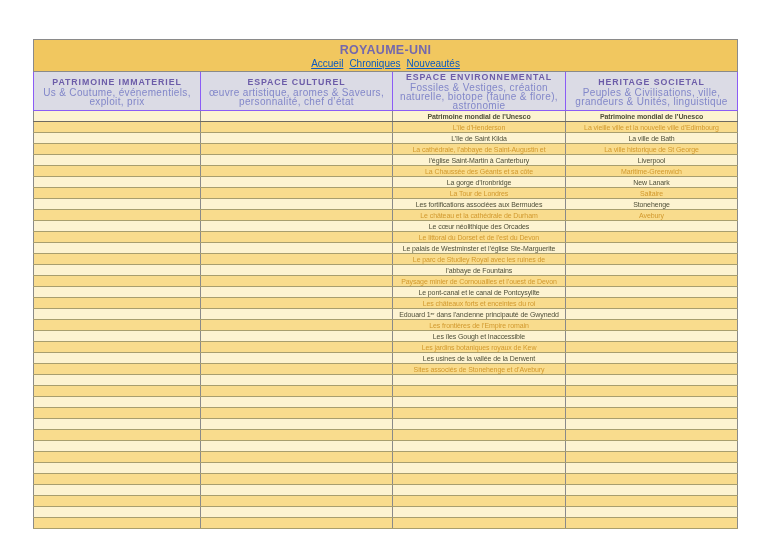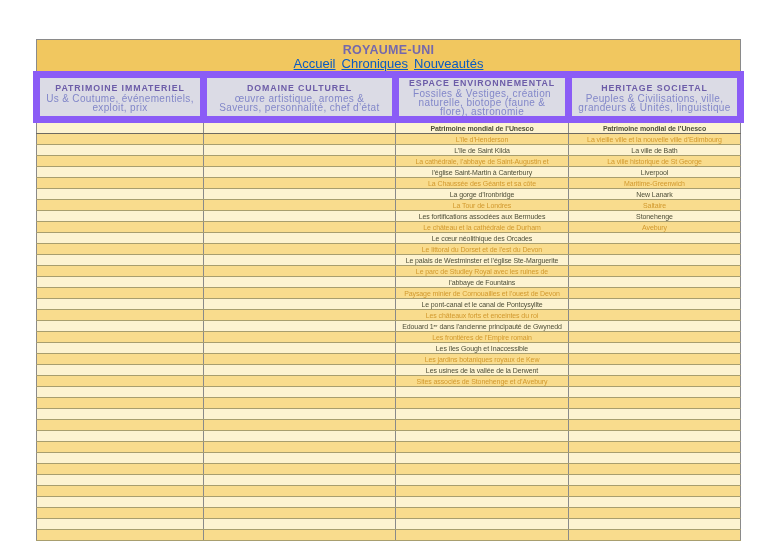--- a/index.html
+++ b/index.html
@@ -17,26 +17,26 @@
 
   
   .title-cell {
     background:#F1C75F; border:1px solid #8a8a8a; text-align:center;
     vertical-align:middle;
   }
   .page-title {
     color:#7468AC; font-weight:bold; font-size:12.5px; line-height:16px;
     padding-top:2px; letter-spacing:0.3px;
   }
-  .nav { font-size:13px; line-height:11px; padding-bottom:2px; }
+  .nav { font-size:10px; line-height:11px; padding-bottom:2px; }
   .nav a { color:#0B5AC2; text-decoration:underline; margin:0 3px; cursor:pointer; }
 
   
   th.colhead {
-    background:#DBDBE5; border:7px solid #8b5cf6; vertical-align:middle;
+    background:#DBDBE5; border:1px solid #8b5cf6; vertical-align:middle;
     height:30px; font-weight:normal;
   }
   .col-title {
     color:#6C5CA8; font-weight:bold; font-size:8.8px; letter-spacing:0.9px;
     line-height:10px; white-space:nowrap; text-align:center;
   }
   .col-sub {
     color:#8287C9; font-size:10px; letter-spacing:0.35px; line-height:9px;
     white-space:normal; text-align:center; padding:1px 5px 0 5px;
   }
@@ -73,21 +73,21 @@
             <a data-interactable="true">Accueil</a><a data-interactable="true">Chroniques</a><a data-interactable="true">Nouveautés</a>
           </div>
         </td>
       </tr>
       <tr>
         <th class="colhead" data-interactable="false">
           <div class="col-title" data-interactable="false">PATRIMOINE IMMATERIEL</div>
           <div class="col-sub" data-interactable="false">Us &amp; Coutume, événementiels, exploit, prix</div>
         </th>
         <th class="colhead" data-interactable="false">
-          <div class="col-title" data-interactable="false">DOMAINE CULTUREL</div>
+          <div class="col-title" data-interactable="false">ESPACE CULTUREL</div>
           <div class="col-sub" data-interactable="false">œuvre artistique, aromes &amp; Saveurs, personnalité, chef d’état</div>
         </th>
         <th class="colhead" data-interactable="false">
           <div class="col-title" data-interactable="false">ESPACE ENVIRONNEMENTAL</div>
           <div class="col-sub" data-interactable="false">Fossiles &amp; Vestiges, création naturelle, biotope (faune &amp; flore), astronomie</div>
         </th>
         <th class="colhead" data-interactable="false">
           <div class="col-title" data-interactable="false">HERITAGE SOCIETAL</div>
           <div class="col-sub" data-interactable="false">Peuples &amp; Civilisations, ville, grandeurs &amp; Unités, linguistique</div>
         </th>

